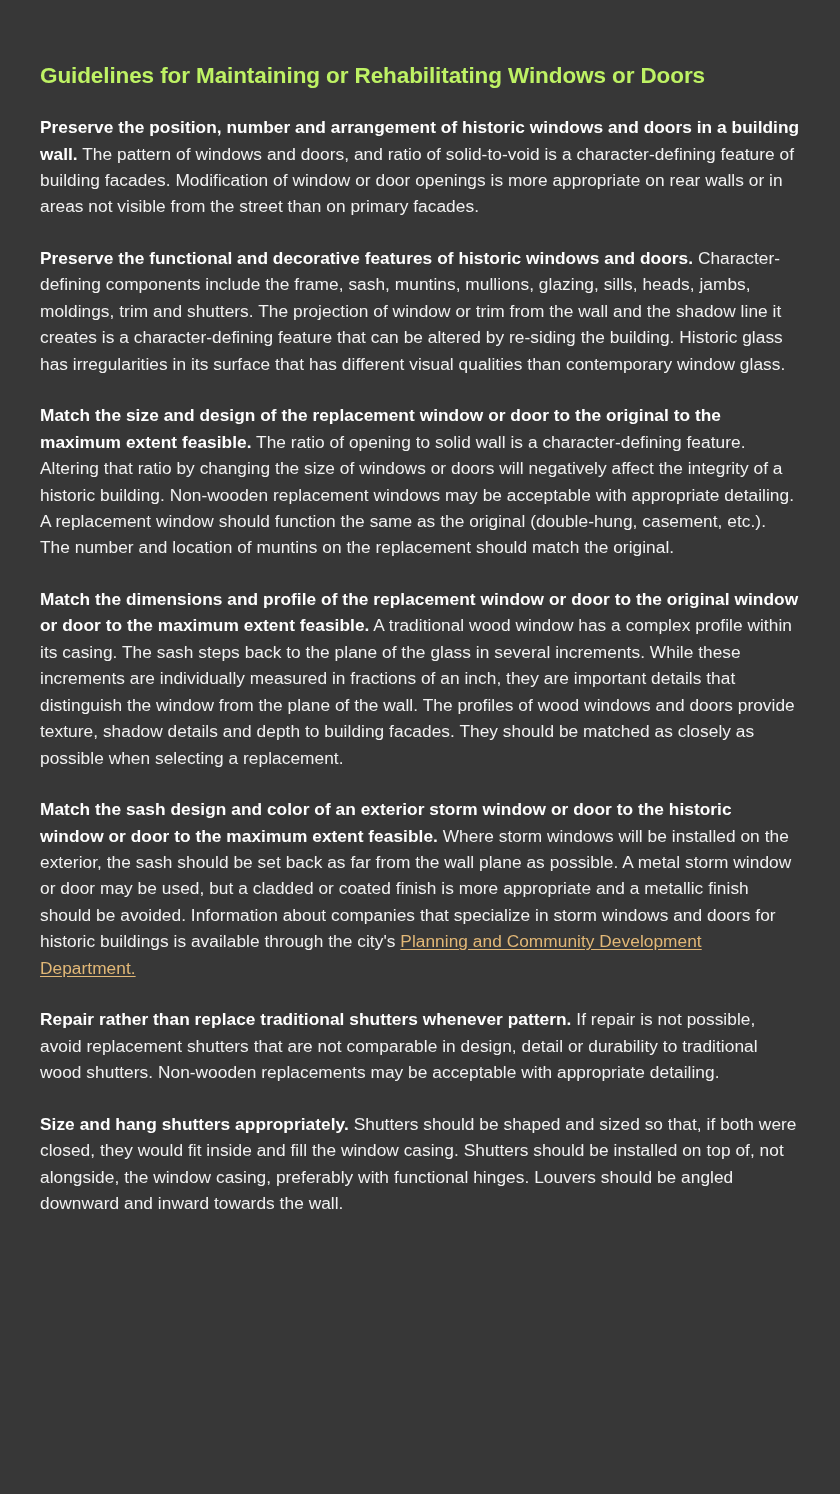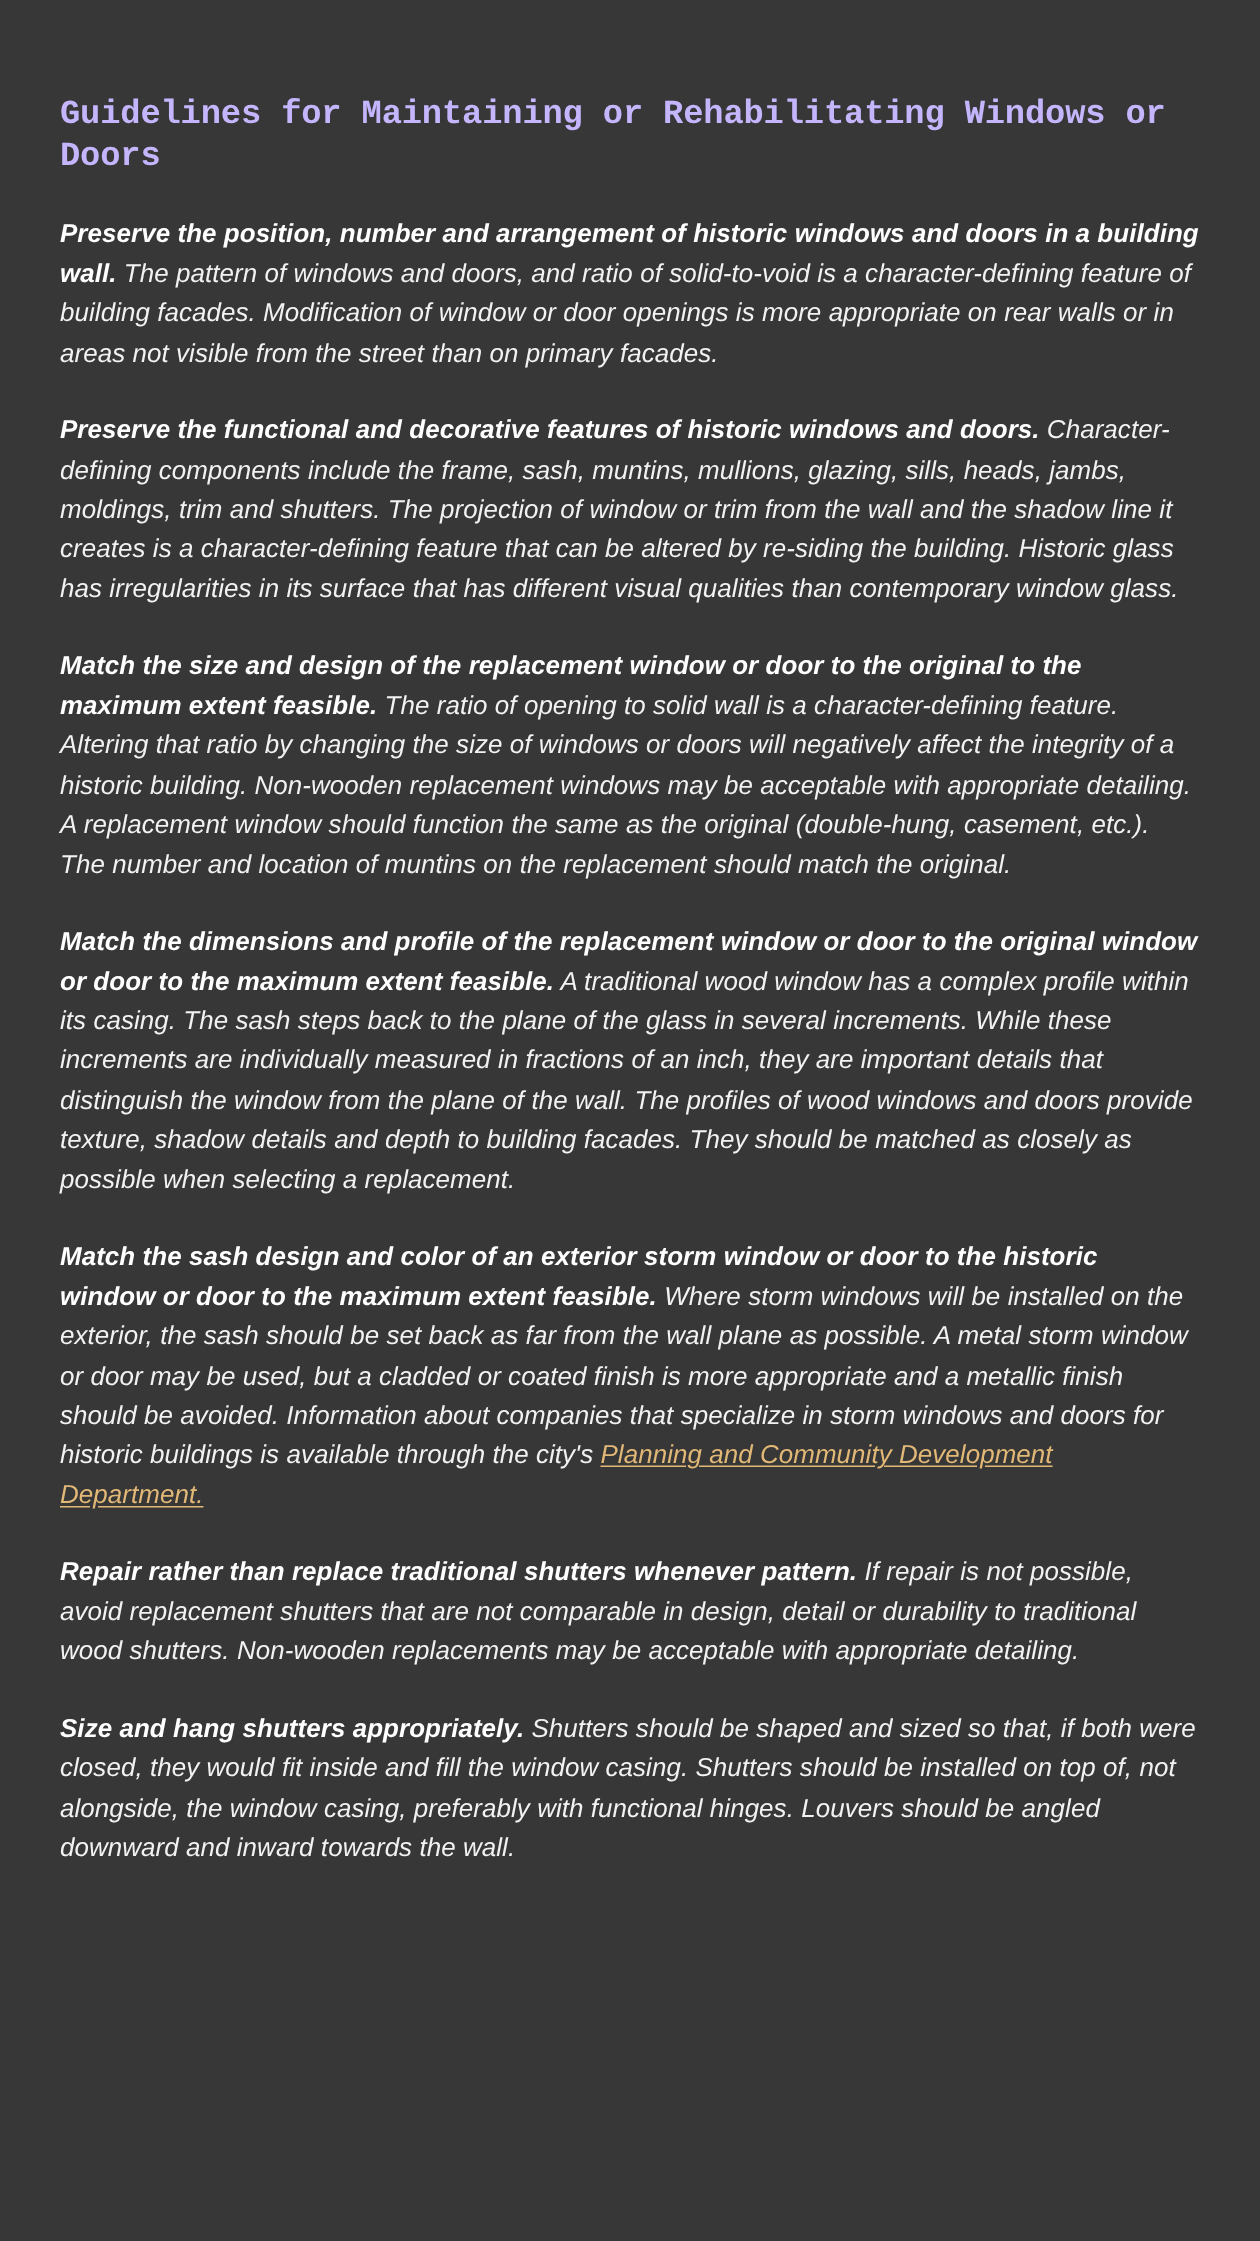--- a/index.html
+++ b/index.html
@@ -19,31 +19,29 @@
     width: 840px;
     min-height: 1494px;
     padding: 62px 40px 40px 40px;
     background: #373737;
   }
   .doc-title {
     font-size: 22.5px;
     font-weight: bold;
     line-height: 1.25;
     letter-spacing: -0.1px;
-    color: #c4b5fd;
+    color: #bef264;
     margin: 0 0 24px 0;
-    font-family: Liberation Mono, monospace;
   }
   .para {
     font-size: 17.3px;
     line-height: 1.53;
     color: #f2f2f2;
     margin: 0 0 25px 0;
     letter-spacing: 0.05px;
-    font-style: italic;
   }
   .para:last-child {
     margin-bottom: 0;
   }
   .lead {
     font-weight: bold;
     color: #ffffff;
   }
   a.inline-link {
     color: #e2b877;

